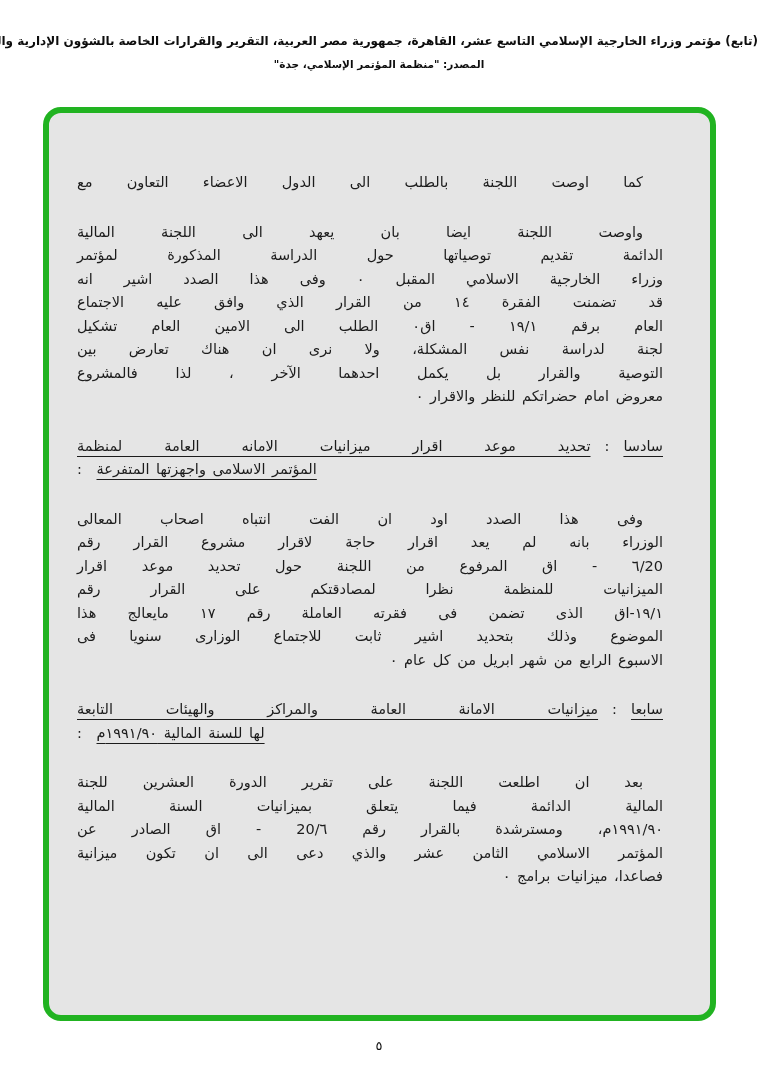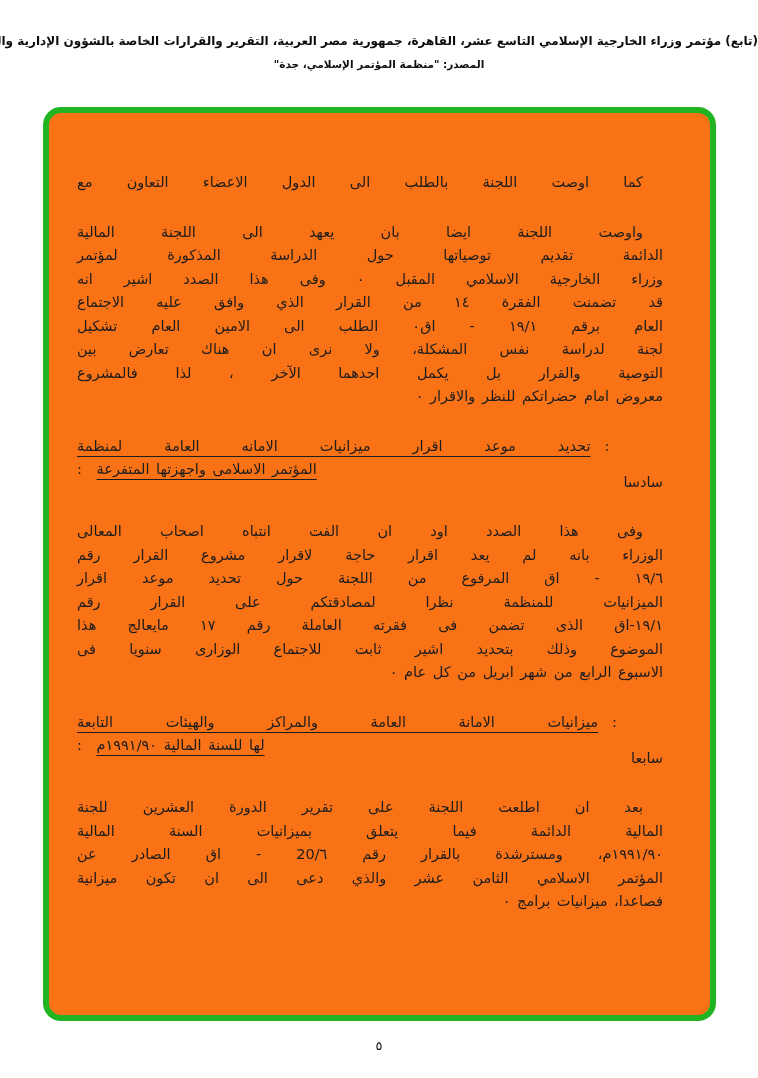--- a/index.html
+++ b/index.html
@@ -24,43 +24,43 @@
   .header-source {
     font-size: 10.5px; font-weight: bold; margin-top: 10px;
   }
 
   
   .doc-frame {
     position: absolute; left: 43px; top: 107px;
     width: 661px; height: 902px;
     border: 6px solid #21b321;
     border-radius: 18px;
-    background: #f97316;
+    background: #e5e5e5;
   }
   .doc-content {
     direction: rtl;
     padding: 58px 47px 0 28px;
     font-size: 14.5px;
     line-height: 23.5px;
     color: #1c1c1c;
     word-spacing: 2px;
   }
 
   
   .para { margin: 0 0 26px 0; }
   .line { text-align: justify; text-align-last: justify; }
   .line.indent { padding-right: 20px; }
   .line.end { text-align-last: right; }
 
   
   .heading { margin: 0 0 26px 0; display: flex; }
   .h-term {
     white-space: nowrap;
+    text-decoration: underline;
     text-underline-offset: 5px;
-    margin-top: 36px;
   }
   .h-colon { margin: 0 14px; }
   .h-body { flex: 1; }
   .h-line1 {
     text-align: justify; text-align-last: justify;
     text-decoration: underline;
     text-underline-offset: 5px;
   }
   .h-line2 { text-align: left; }
   .h-line2 .h-underlined {
@@ -110,21 +110,21 @@
         <div class="h-line2">
           <span class="h-underlined">المؤتمر الاسلامى واجهزتها المتفرعة</span>
           <span class="h-trailing-colon">:</span>
         </div>
       </div>
     </div>
 
     <div class="para">
       <div class="line indent">وفى هذا الصدد اود ان الفت انتباه اصحاب المعالى</div>
       <div class="line">الوزراء بانه لم يعد اقرار حاجة لاقرار مشروع القرار رقم</div>
-      <div class="line">١٩/٦ - اق المرفوع من اللجنة حول تحديد موعد اقرار</div>
+      <div class="line">20/٦ - اق المرفوع من اللجنة حول تحديد موعد اقرار</div>
       <div class="line">الميزانيات للمنظمة نظرا لمصادقتكم على القرار رقم</div>
       <div class="line">١٩/١-اق الذى تضمن فى فقرته العاملة رقم ١٧ مايعالج هذا</div>
       <div class="line">الموضوع وذلك بتحديد اشير ثابت للاجتماع الوزارى سنويا فى</div>
       <div class="line end">الاسبوع الرابع من شهر ابريل من كل عام ٠</div>
     </div>
 
     <div class="heading">
       <span class="h-term">سابعا</span>
       <span class="h-colon">:</span>
       <div class="h-body">

